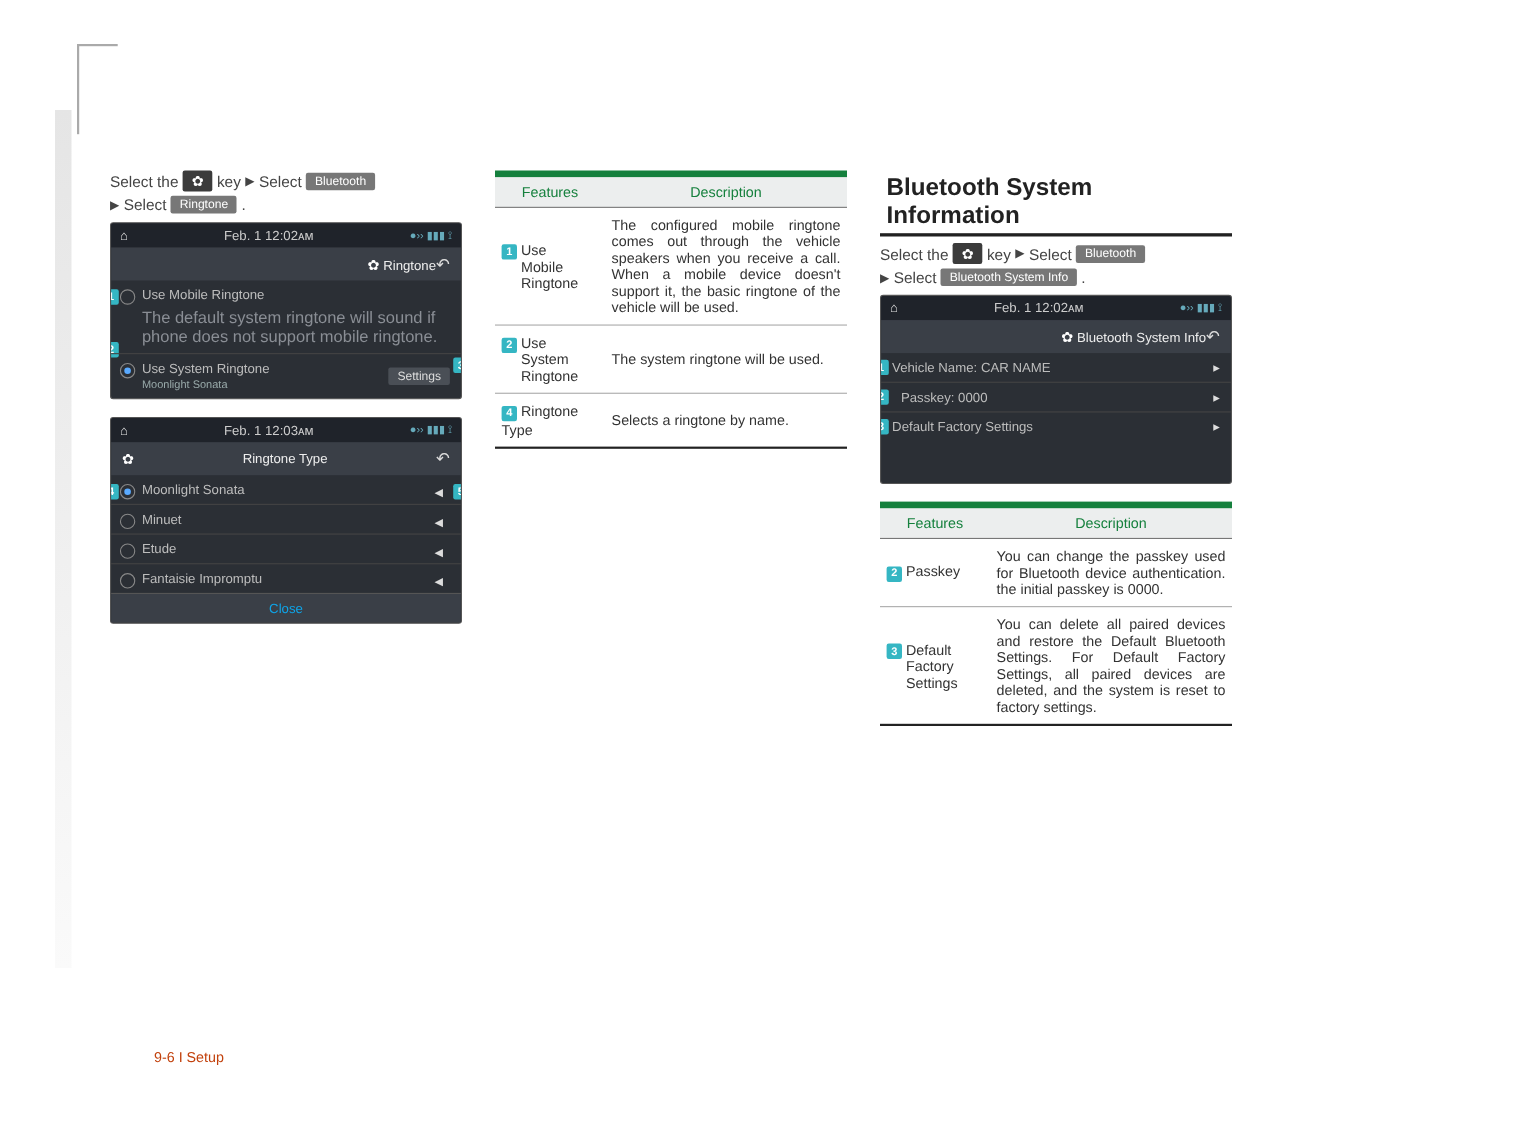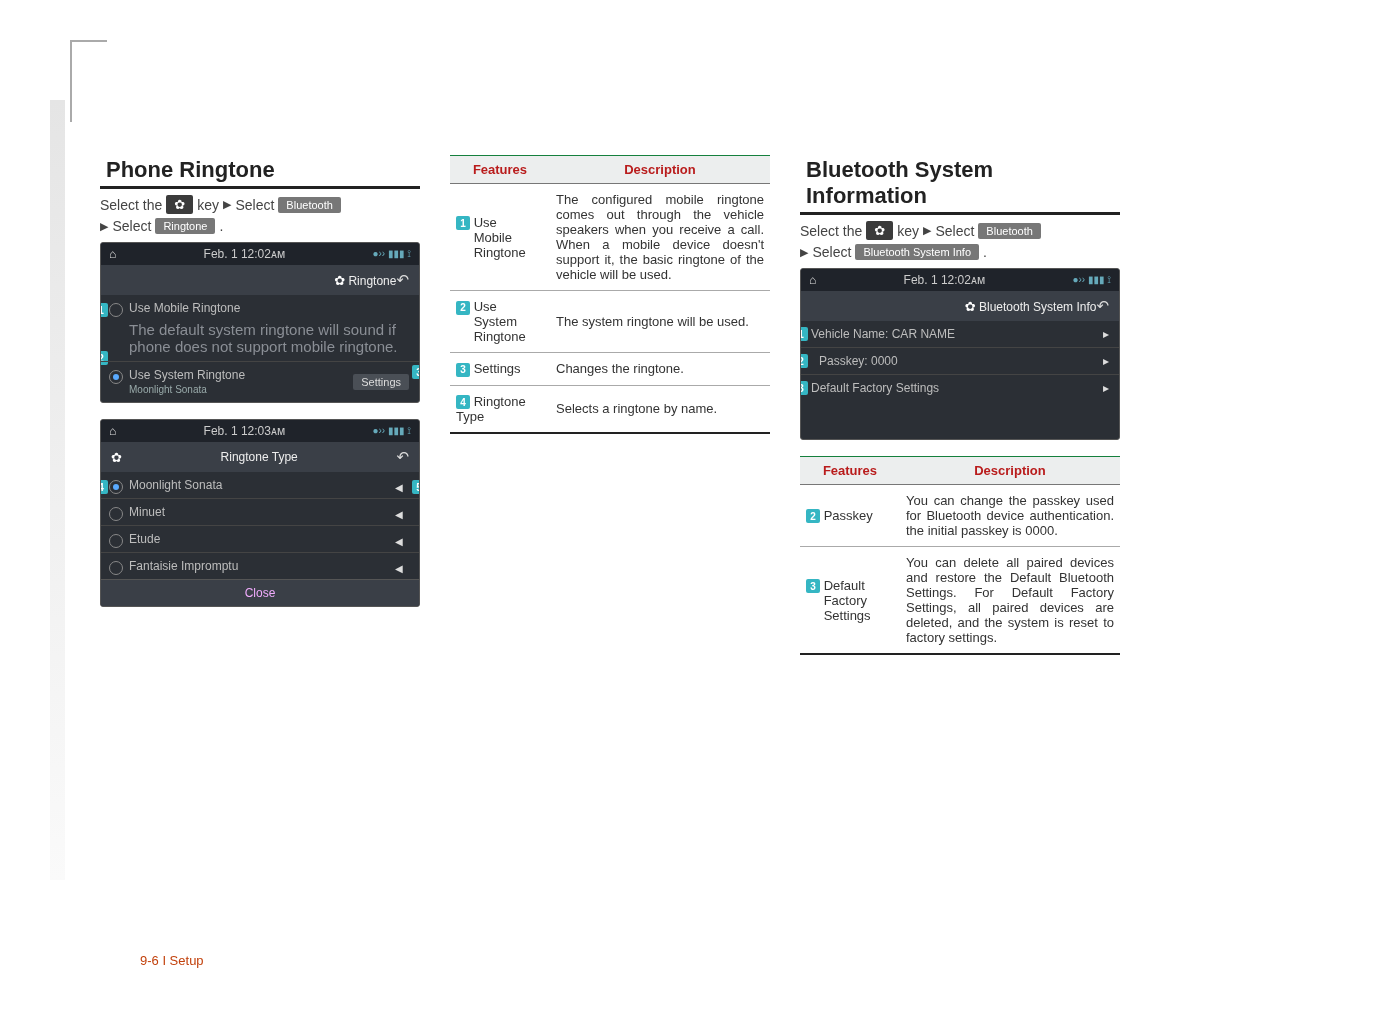--- a/index.html
+++ b/index.html
@@ -18,46 +18,45 @@
   .shot .top{background:#1f232a;display:flex;align-items:center;justify-content:space-between;padding:4px 8px;color:#ccc;font-size:12px}
   .shot .hdr{background:#3a3f47;padding:6px 10px;color:#eee;display:flex;justify-content:flex-end;align-items:center}
   .shot .row{padding:6px 10px 6px 28px;border-top:1px solid #444;position:relative;color:#bdbdbd;display:flex;justify-content:space-between;align-items:center}
   .shot .row.first{border-top:none}
   .shot .sub{font-size:15px;color:#8a8e95;padding:0 10px 6px 28px}
   .radio{position:absolute;left:8px;top:8px;width:12px;height:12px;border:1px solid #888;border-radius:50%}
   .radio.on::after{content:"";display:block;width:6px;height:6px;background:#5aaaff;border-radius:50%;margin:3px}
   .numtag{display:inline-flex;align-items:center;justify-content:center;width:14px;height:14px;background:#35b6c3;color:#fff;font-size:10px;font-weight:bold;border-radius:2px}
   .ovl{position:absolute;background:#35b6c3;color:#fff;font-size:10px;font-weight:bold;border-radius:2px;width:14px;height:14px;display:flex;align-items:center;justify-content:center}
   table.feat{width:100%;border-collapse:collapse;font-size:13px}
-  table.feat th{background:#eceeee;border-top:1px solid #15803d;border-bottom:1px solid #777;padding:6px;color:#b91c1c;font-weight:bold}
+  table.feat th{background:#eceeee;border-top:6px solid #15803d;border-bottom:1px solid #777;padding:6px;color:#15803d;font-weight:normal}
   table.feat td{border-bottom:1px solid #aaa;padding:8px 6px;vertical-align:middle}
   table.feat td.f{width:88px;color:#333}
   table.feat tr:last-child td{border-bottom:2px solid #222}
   .sound{width:14px;height:10px;display:inline-block}
   .sound::before{content:"◀";color:#ddd;font-size:10px}
   .gear{display:inline-block;color:#fff;font-size:13px}
   .home{display:inline-block;color:#ddd;font-size:12px}
   .back{display:inline-block;color:#ddd;font-size:15px}
-  .close{background:#3a3f47;text-align:center;padding:6px;color:#f0abfc;border-top:1px solid #555}
+  .close{background:#3a3f47;text-align:center;padding:6px;color:#0ea5e9;border-top:1px solid #555}
   .settingsbtn{background:#4a4f56;color:#ddd;font-size:11px;padding:2px 8px;border-radius:2px}
   .footer{position:absolute;left:140px;bottom:60px;font-size:13px;color:#c2410c}
   .chev{color:#ddd;font-size:12px}
   .wrap{position:relative}
 </style>
 </head>
 <body>
 
 <div class="page">
   <div class="bindmark"></div>
   <div class="stub"></div>
 
   <div class="cols">
 
     <div class="col">
-      <div class="section-title">Phone Ringtone</div>
       <div class="line">
         <span>Select the</span>
         <span class="keycap dark">
             <span class="gear">✿</span>
           </span>
         <span>key</span>
         <span class="tri">▶</span>
         <span>Select</span>
         <span class="pill">Bluetooth</span>
       </div>
@@ -146,24 +145,20 @@
 Ringtone</span></td>
               <td style="text-align:justify">The configured mobile ringtone comes out through the vehicle speakers when you receive a call. When a mobile device doesn't support it, the basic ringtone of the vehicle will be used.</td>
             </tr>
         <tr>
               <td class="f"><span class="numtag">2</span> <span style="white-space:pre-line;display:inline-block;vertical-align:top">Use
 System
 Ringtone</span></td>
               <td>The system ringtone will be used.</td>
             </tr>
         <tr>
-              <td class="f"><span class="numtag">3</span> <span>Settings</span></td>
-              <td>Changes the ringtone.</td>
-            </tr>
-        <tr>
               <td class="f"><span class="numtag">4</span> <span>Ringtone Type</span></td>
               <td>Selects a ringtone by name.</td>
             </tr>
       </tbody>
         </table>
     </div>
 
     <div class="col">
       <div class="section-title">Bluetooth System Information</div>
       <div class="line">

